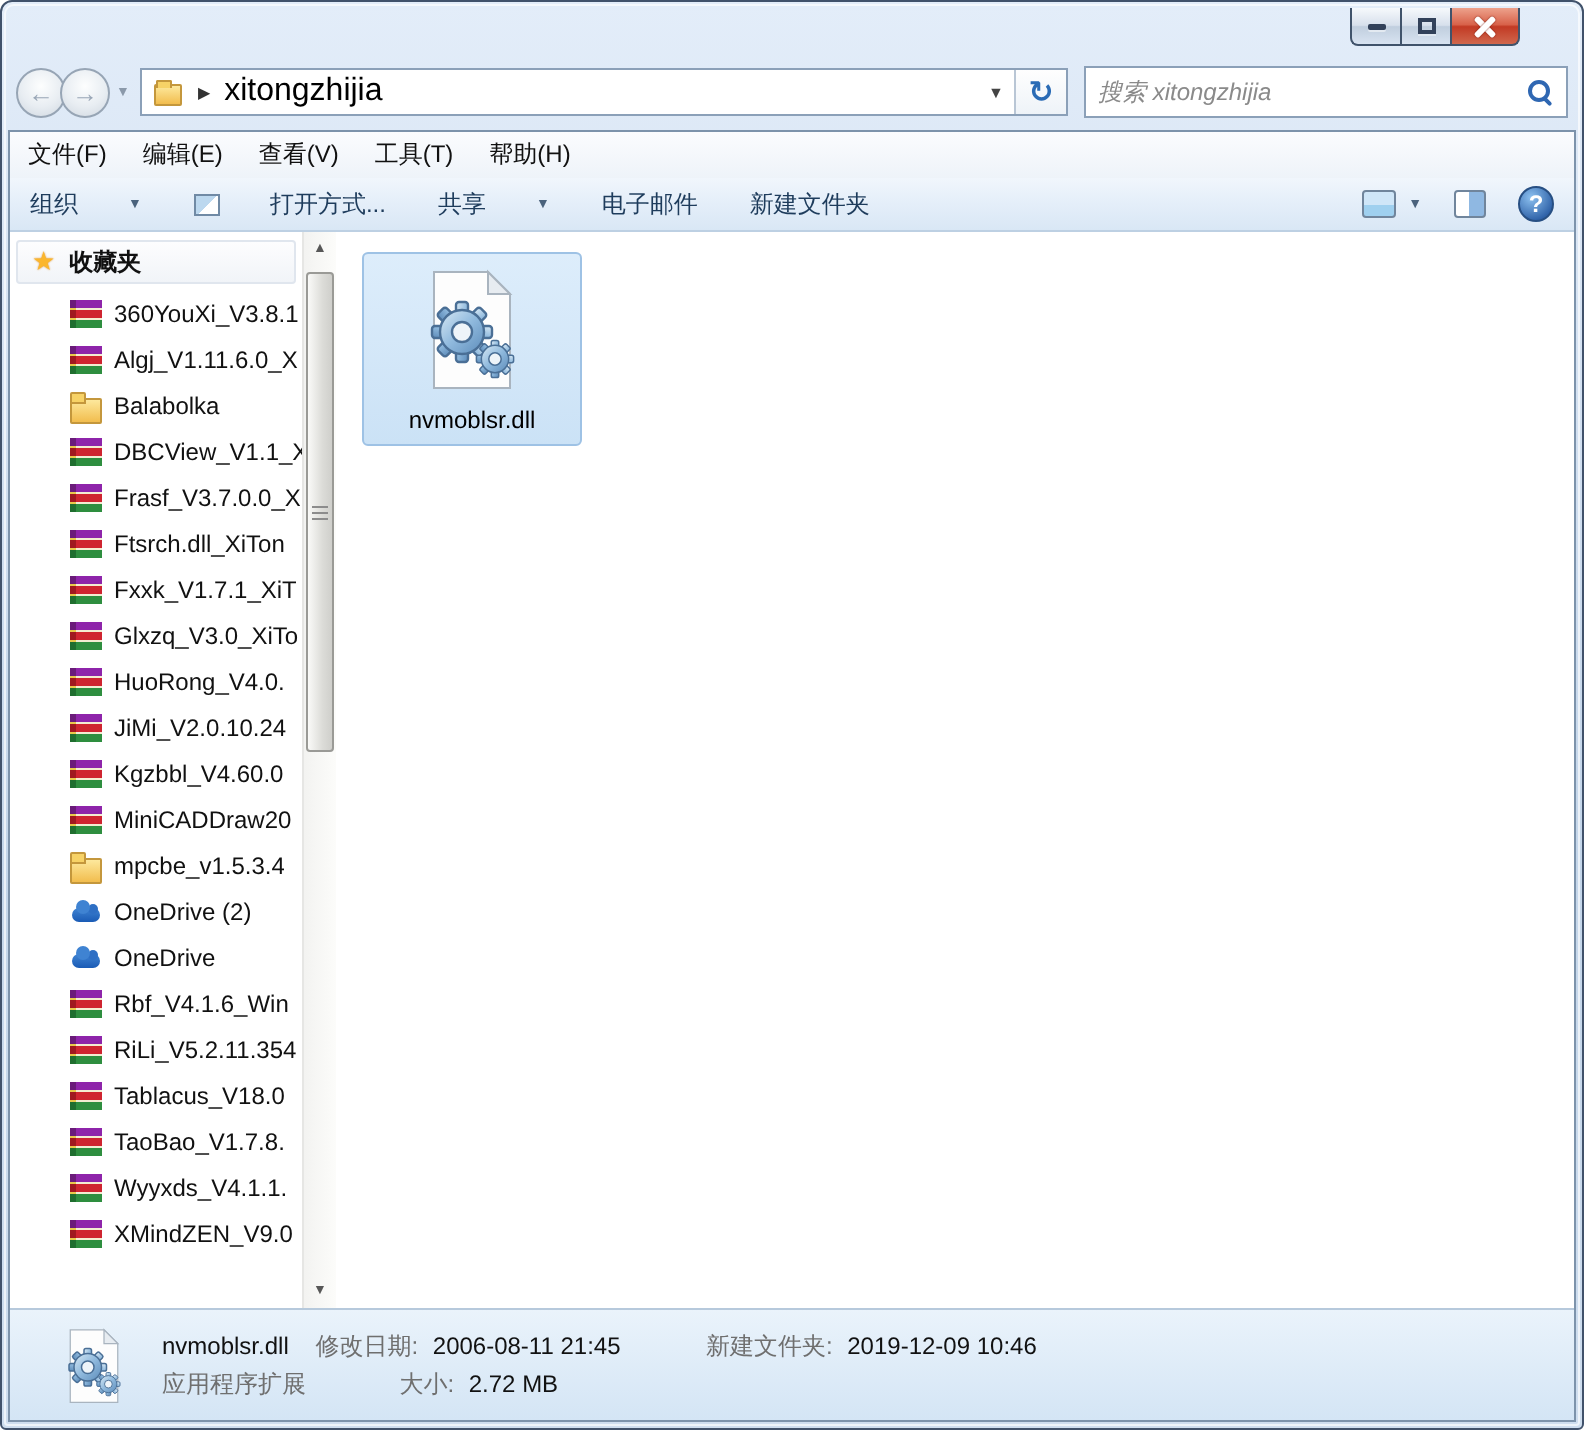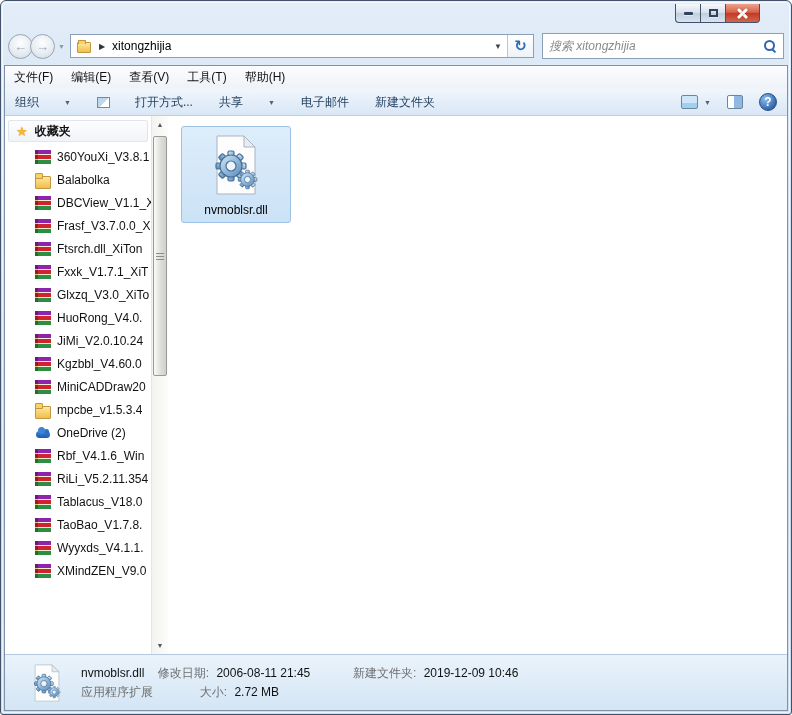--- a/index.html
+++ b/index.html
@@ -28,21 +28,21 @@
   .navbar{position:absolute;top:30px;left:0;right:0;height:30px;display:flex;align-items:center;padding:0 7px;}
   .navcircle{width:25px;height:25px;border-radius:50%;border:1px solid #97a5b5;
     background:radial-gradient(circle at 50% 35%,#fdfefe 0%,#e8edf2 55%,#cfd7e0 100%);
     color:#9aa7b7;font-size:13px;display:flex;align-items:center;justify-content:center;flex:0 0 auto;}
   .navcircle.fwd{margin-left:-3px;}
   .nav-drop{font-size:7px;color:#8b99aa;margin:0 5px 0 3px;}
   .addressbar{flex:1;height:24px;background:#fff;border:1px solid #8ba0b8;display:flex;align-items:center;padding:0 0 0 4px;}
   .folder-ico{position:relative;width:14px;height:11px;margin:2px 5px 0 2px;background:linear-gradient(#fde89c,#f2bd4e);border:1px solid #c4973c;border-radius:1px;flex:0 0 auto;}
   .folder-ico::before{content:"";position:absolute;top:-3px;left:0;width:6px;height:3px;background:#f7d266;border:1px solid #c4973c;border-bottom:none;border-radius:1px 1px 0 0;}
   .crumb-arrow{font-size:8px;color:#333;margin:0 7px 0 3px;}
-  .crumb-text{font-size:12px;color:#000;}
+  .crumb-text{font-size:16px;color:#000;}
   .addr-spacer{flex:1;}
   .addr-drop{width:18px;text-align:center;font-size:8px;color:#444;align-self:stretch;display:flex;align-items:center;justify-content:center;}
   .refresh-btn{width:26px;align-self:stretch;border-left:1px solid #b9c6d5;display:flex;align-items:center;justify-content:center;
     background:linear-gradient(#fefefe,#eef3f8);color:#2a6bb5;font-size:15px;font-weight:bold;}
   .searchbox{width:242px;height:24px;margin-left:8px;background:#fff;border:1px solid #8ba0b8;display:flex;align-items:center;padding:12px 6px;}
   .search-ph{flex:1;font-size:12px;font-style:italic;color:#8a8a8a;white-space:nowrap;overflow:hidden;}
   .magnifier{position:relative;width:14px;height:14px;flex:0 0 auto;}
   .magnifier::before{content:"";position:absolute;left:1px;top:1px;width:7px;height:7px;border:2px solid #2f67b2;border-radius:50%;}
   .magnifier::after{content:"";position:absolute;left:9px;top:9px;width:5px;height:2px;background:#2f67b2;border-radius:1px;transform:rotate(45deg);transform-origin:0 50%;}
 
@@ -188,20 +188,24 @@
           <span class="fav-star">★</span>
           <span class="fav-title">收藏夹</span>
         </div>
         <div class="fav-list">
 
             <div class="fav-item">
               <span class="fi rar"></span>
               <span class="fav-label">360YouXi_V3.8.1</span>
             </div>
 
+            <div class="fav-item">
+              <span class="fi rar"></span>
+              <span class="fav-label">Algj_V1.11.6.0_X</span>
+            </div>
 
             <div class="fav-item">
               <span class="fi folder"></span>
               <span class="fav-label">Balabolka</span>
             </div>
 
             <div class="fav-item">
               <span class="fi rar"></span>
               <span class="fav-label">DBCView_V1.1_X</span>
             </div>
@@ -249,20 +253,24 @@
             <div class="fav-item">
               <span class="fi folder"></span>
               <span class="fav-label">mpcbe_v1.5.3.4</span>
             </div>
 
             <div class="fav-item">
               <span class="fi cloud"></span>
               <span class="fav-label">OneDrive (2)</span>
             </div>
 
+            <div class="fav-item">
+              <span class="fi cloud"></span>
+              <span class="fav-label">OneDrive</span>
+            </div>
 
             <div class="fav-item">
               <span class="fi rar"></span>
               <span class="fav-label">Rbf_V4.1.6_Win</span>
             </div>
 
             <div class="fav-item">
               <span class="fi rar"></span>
               <span class="fav-label">RiLi_V5.2.11.354</span>
             </div>

